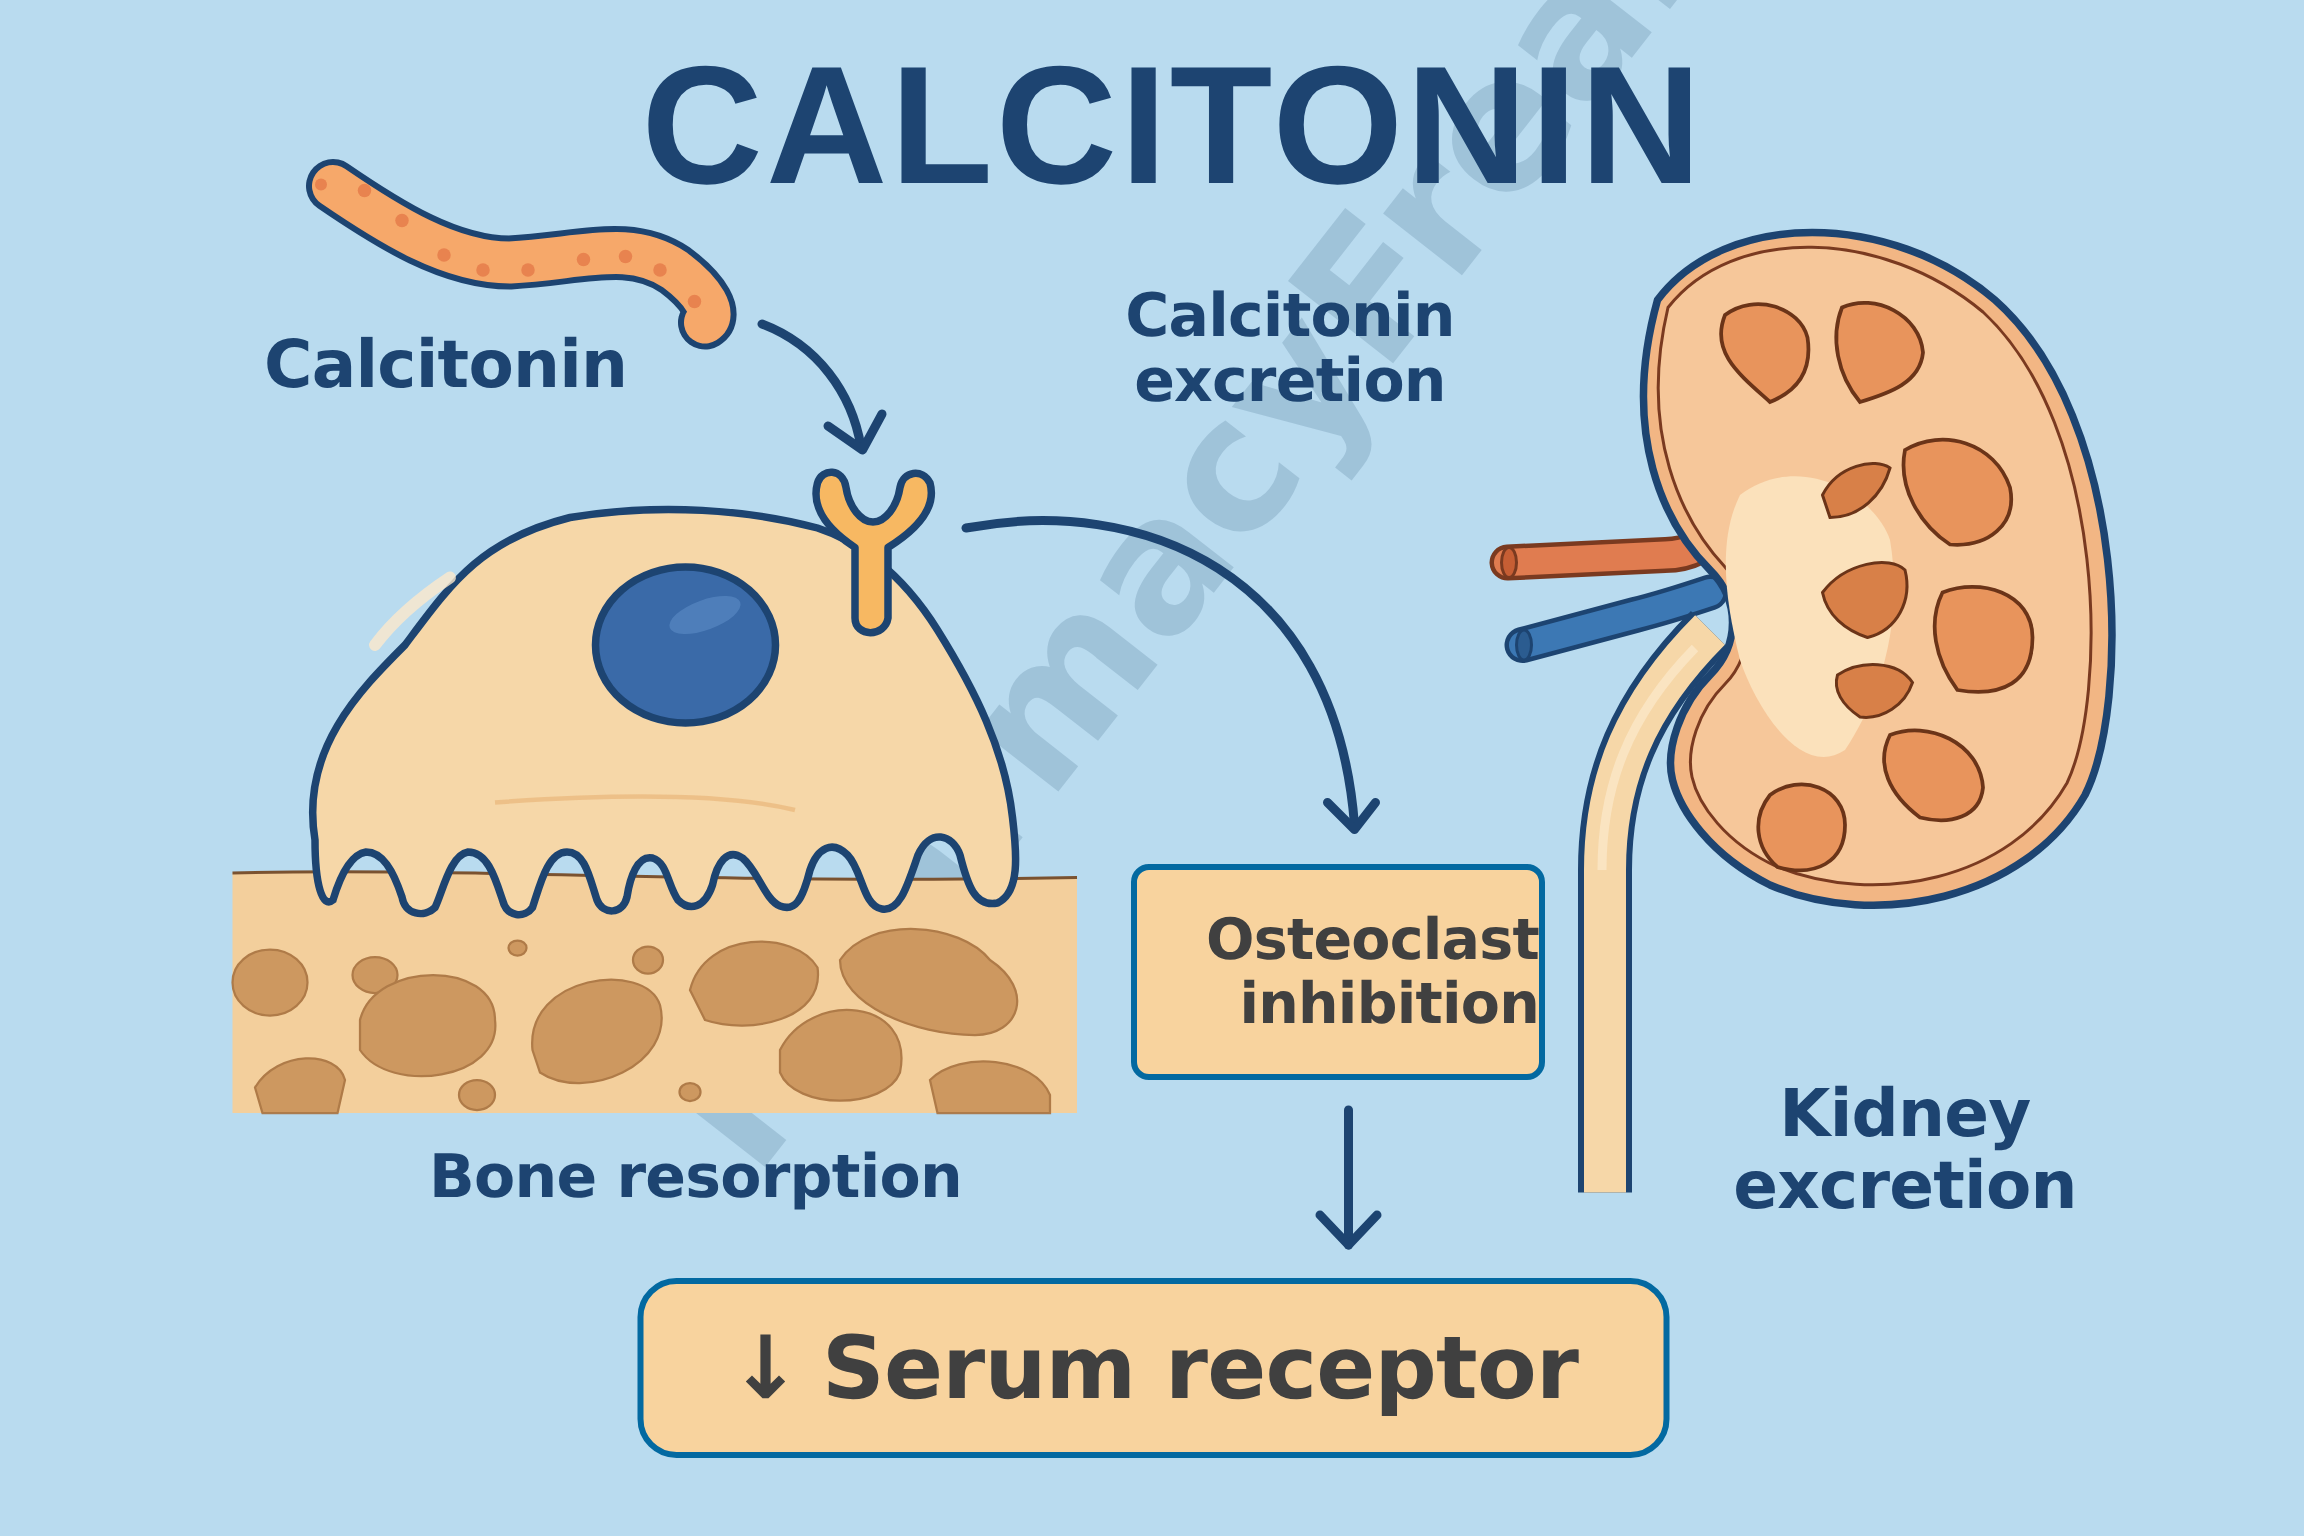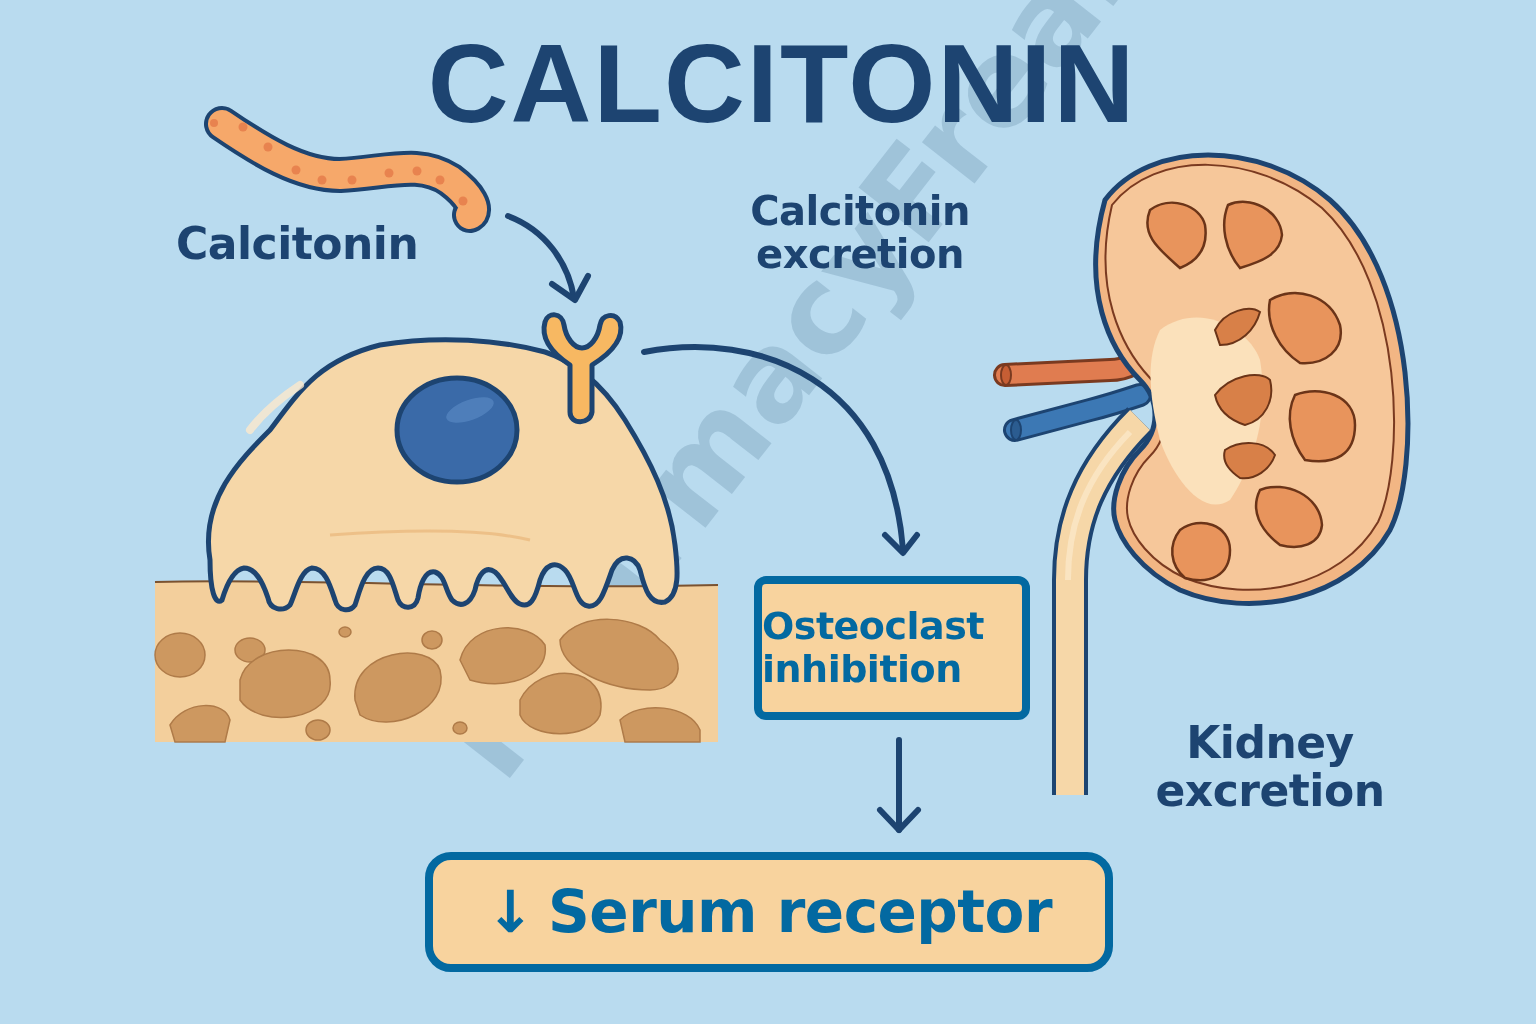--- a/index.html
+++ b/index.html
@@ -18,22 +18,22 @@
     }
     .label {
       position: absolute; color: #1d4471; font-weight: 700;
       font-family: "DejaVu Sans", sans-serif; line-height: 1.08;
     }
     .lbl-calcitonin { left: 176px; top: 220px; font-size: 44px; letter-spacing: -0.5px; }
     .lbl-receptor { left: 720px; top: 190px; width: 280px; text-align: center; font-size: 40px; letter-spacing: -0.5px; }
     .lbl-bone { left: 286px; top: 764px; font-size: 40px; letter-spacing: -0.5px; }
     .lbl-kidney { left: 1140px; top: 688px; width: 260px; text-align: center; font-size: 44px; letter-spacing: -0.5px; margin-top: 31px; }
     .box {
-      position: absolute; background: #f8d39e; border: 8px solid #0369a1;
-      border-radius: 12px; color: #0369a1; font-weight: 700; text-align: left;
+      position: absolute; background: #f8d39e; border: 4px solid #0369a1;
+      border-radius: 12px; color: #404040; font-weight: 700; text-align: right;
       display: flex; align-items: center; justify-content: center; box-sizing: border-box;
     }
     .box-osteo { left: 754px; top: 576px; width: 276px; height: 144px; font-size: 38px; line-height: 1.12; letter-spacing: -0.5px; }
     .box-serum { left: 425px; top: 852px; width: 688px; height: 120px; border-radius: 26px; font-size: 58px; letter-spacing: -0.5px; }
     .box-serum .arrow-glyph { margin-right: 14px; font-weight: 700; }
     .watermark {
       position: absolute; left: 270px; top: 440px;
       font-family: "DejaVu Sans", sans-serif; font-weight: 700;
       font-size: 122px; color: rgba(70,110,140,0.22);
       transform: rotate(-52deg); transform-origin: left center;
@@ -173,20 +173,21 @@
       </g>
 
       <path d="M1140 420 C 1090 470, 1070 520, 1070 580 L 1070 795" stroke="#1d4471" stroke-width="36" fill="none" stroke-linecap="butt"></path>
       <path d="M1140 420 C 1090 470, 1070 520, 1070 580 L 1070 795" stroke="#f6d7a8" stroke-width="28" fill="none" stroke-linecap="butt"></path>
       <path d="M1130 432 C 1085 478, 1068 525, 1068 580" stroke="#fce9cc" stroke-width="6" fill="none" opacity="0.7"></path>
     </g>
   </svg>
 
   <div class="label lbl-calcitonin">Calcitonin</div>
   <div class="label lbl-receptor">Calcitonin excretion</div>
+  <div class="label lbl-bone">Bone resorption</div>
   <div class="label lbl-kidney">Kidney excretion</div>
 
   <div class="box box-osteo">
     <span>Osteoclast inhibition</span>
   </div>
 
   <div class="box box-serum">
     <span class="arrow-glyph">↓</span>
     <span>Serum receptor</span>
   </div>

